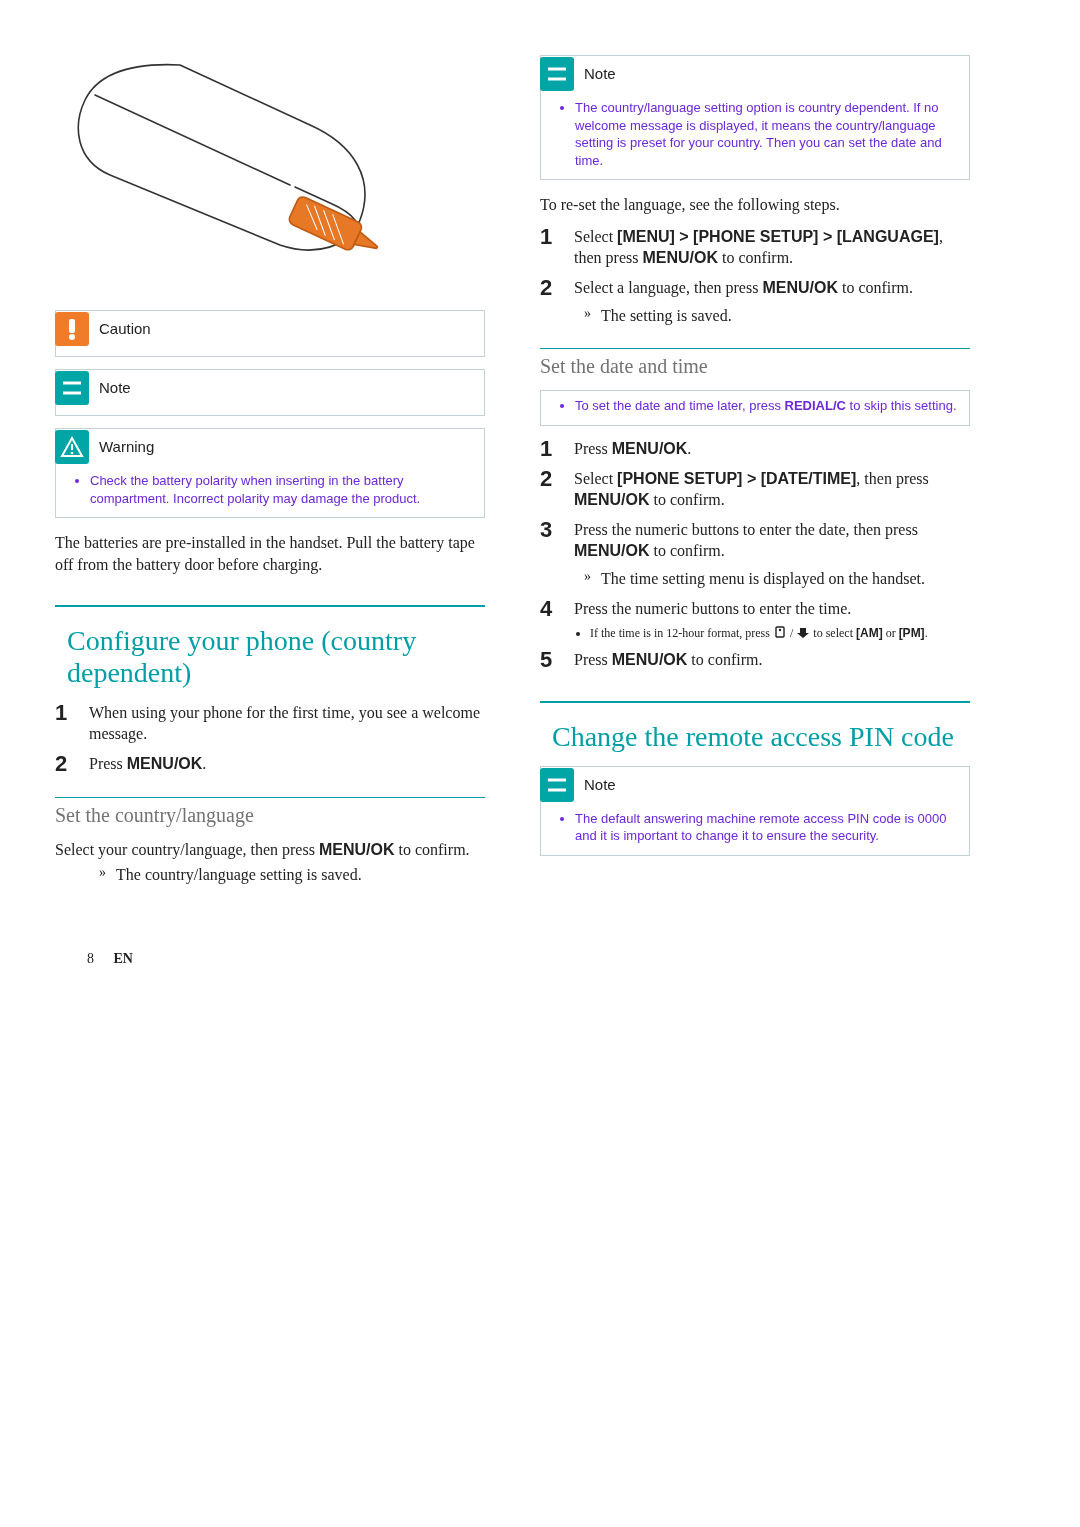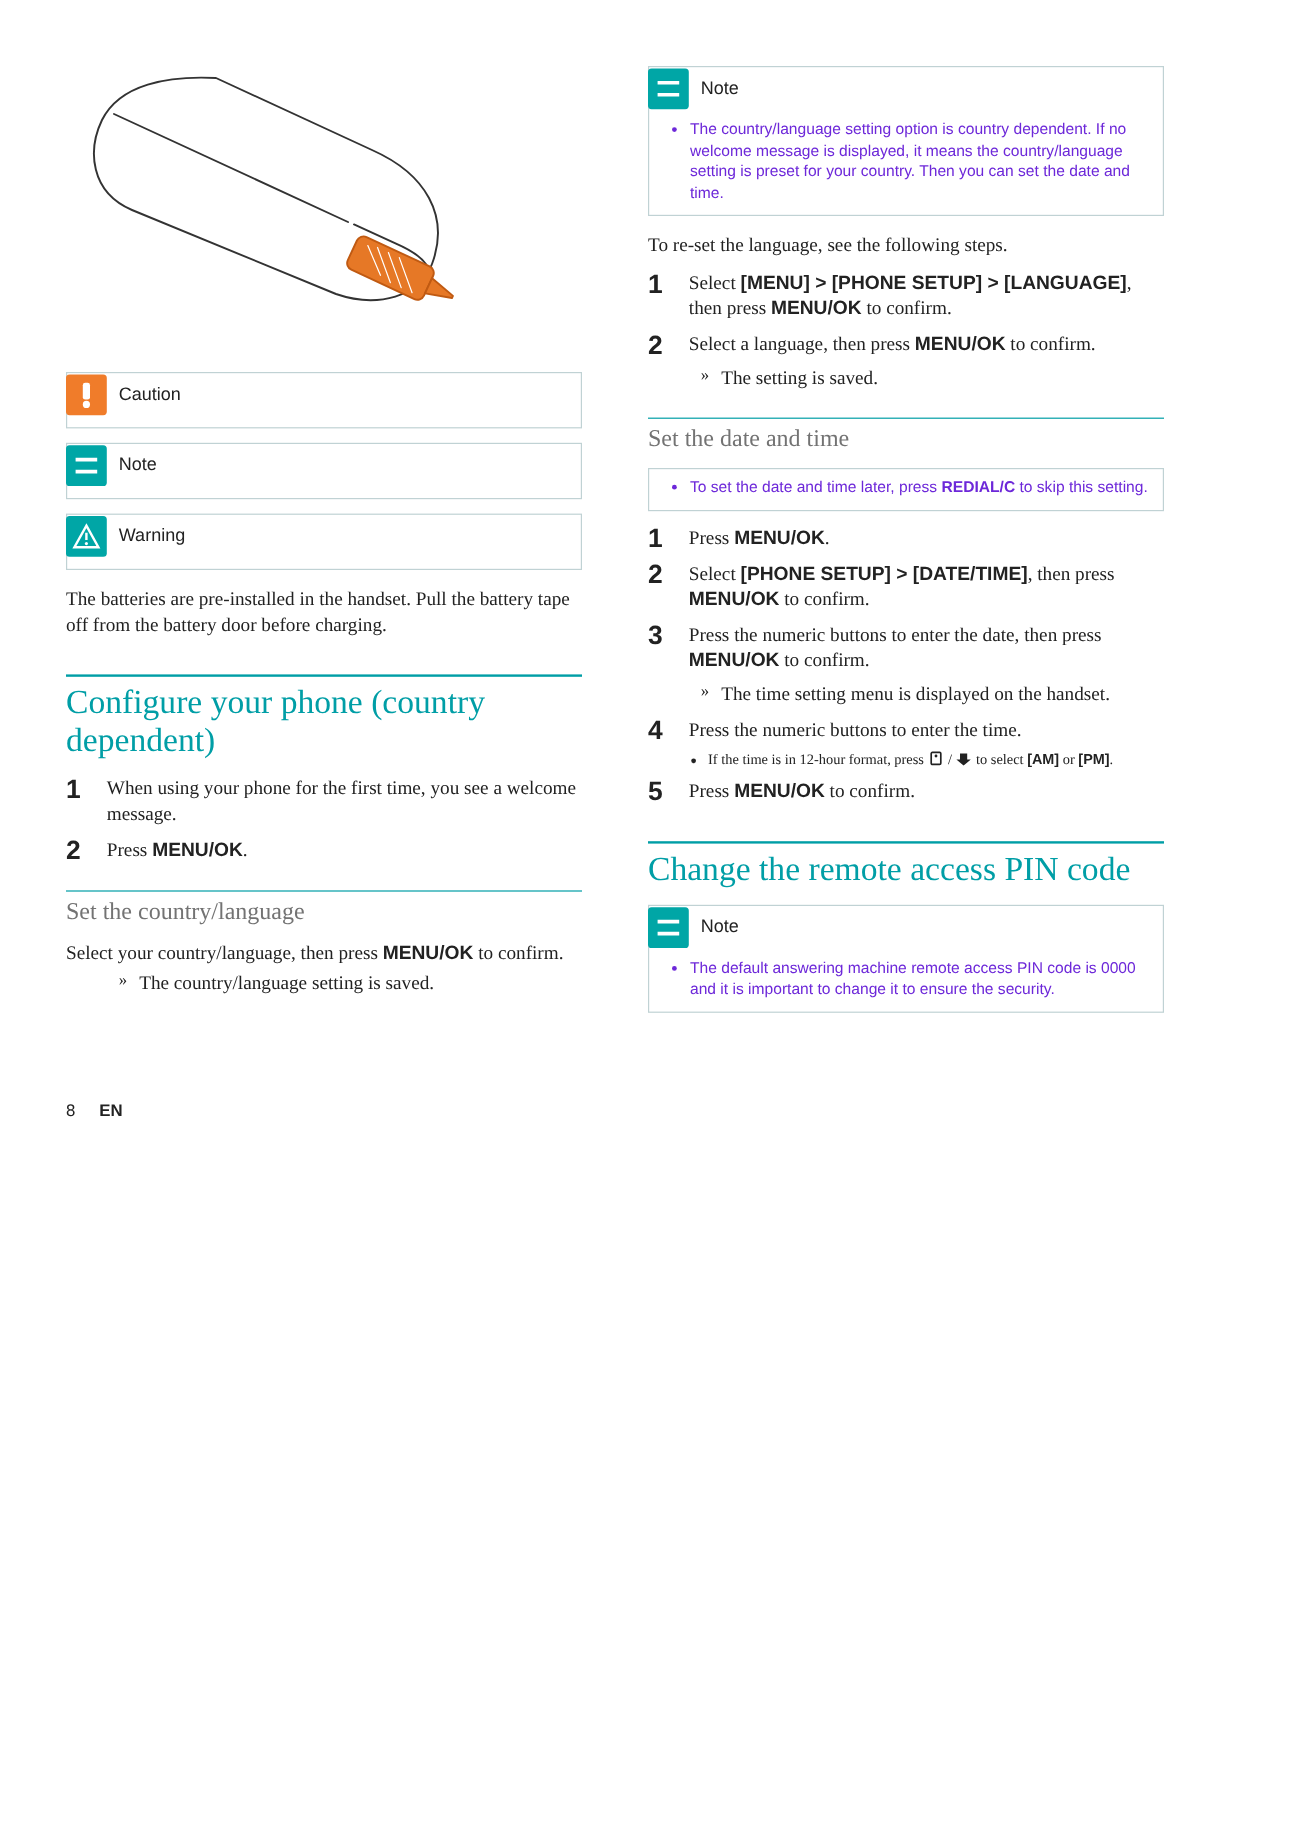--- a/index.html
+++ b/index.html
@@ -67,21 +67,21 @@
   .section {
     border-top: 2.5px solid #009ea6;
     padding-top: 6px;
     margin-top: 30px;
     margin-bottom: 12px;
   }
   .section h2 {
     color: #009ea6;
     font-family: Georgia, serif;
     font-size: 28px;
-    margin: 0;
+    margin: 12px;
     font-weight: normal;
     line-height: 1.15;
   }
   
   .subsection {
     border-top: 1.2px solid #009ea6;
     padding-top: 4px;
     margin-top: 22px;
     margin-bottom: 10px;
   }
@@ -119,22 +119,23 @@
   ol.steps .sub li { font-size: 12px; }
 
   .key-icon {
     display:inline-block; width:14px; height:14px;
     vertical-align:-2px;
   }
 
   
   .footer {
     margin-top: 60px;
-    font-family: Liberation Sans, sans-serif;
+    font-family: Liberation Serif, serif;
     font-size: 14px;
+    margin-left: 32px;
   }
   .footer .pg { display: inline-block; margin-right: 16px; }
 </style>
 </head>
 <body>
 
 <div class="columns">
 
   <div class="col">
     <div class="illustration">
@@ -185,20 +186,23 @@
       <div class="callout-head">
         <div class="callout-icon">
           <svg width="24" height="24" viewBox="0 0 24 24">
               <path d="M12 3 L22 21 L2 21 Z" fill="none" stroke="#fff" stroke-width="2"></path>
               <line x1="12" y1="9" x2="12" y2="15" stroke="#fff" stroke-width="2"></line>
               <circle cx="12" cy="18" r="1.3" fill="#fff"></circle>
             </svg>
         </div>
         <span class="callout-title">Warning</span>
       </div>
+      <ul>
+        <li>Check the battery polarity when inserting in the battery compartment. Incorrect polarity may damage the product.</li>
+      </ul>
     </div>
 
     <p class="body">The batteries are pre-installed in the handset. Pull the battery tape off from the battery door before charging.</p>
 
     <div class="section">
       <h2>Configure your phone (country dependent)</h2>
     </div>
 
     <ol class="steps">
       <li>

